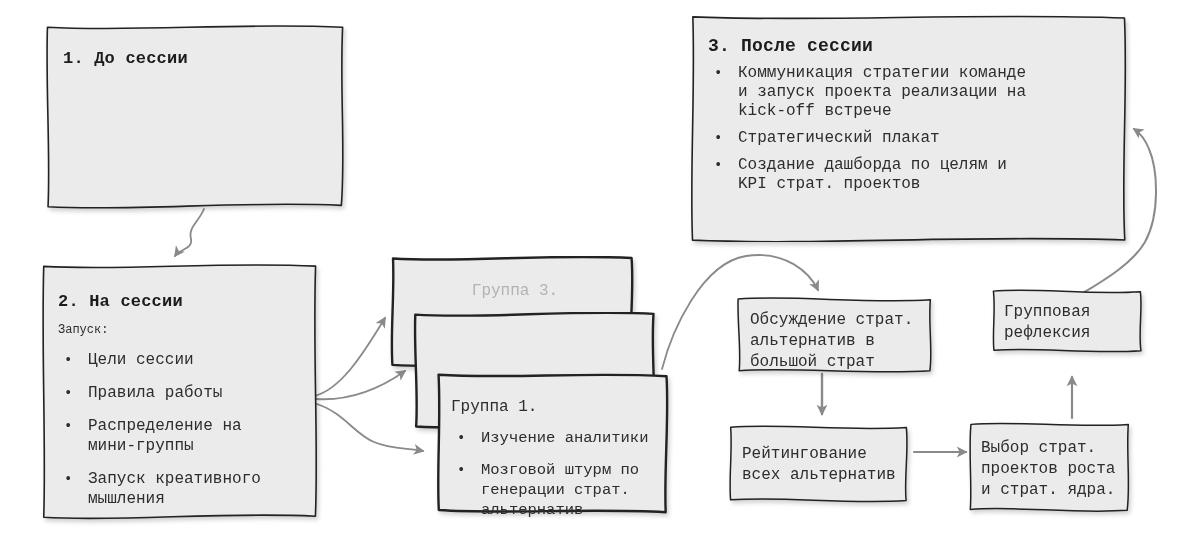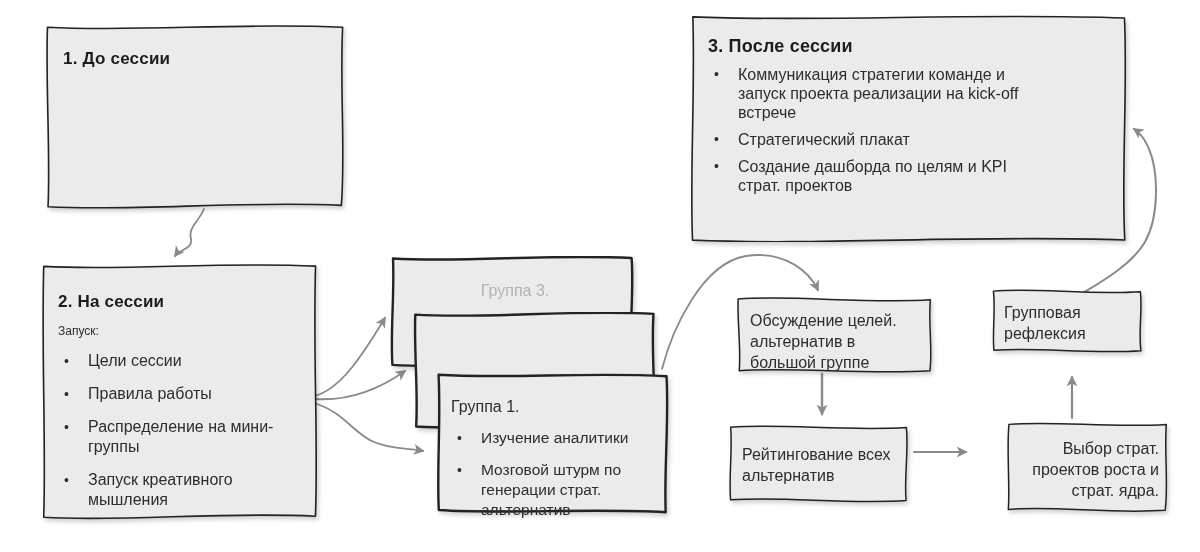--- a/index.html
+++ b/index.html
@@ -1,18 +1,18 @@
 <!DOCTYPE html>
 <html><head>
 <meta charset="utf-8">
 <style>
   html,body{margin:0;padding:0;background:#ffffff;}
   #canvas{
     position:relative;width:1200px;height:552px;background:#ffffff;overflow:hidden;
-    font-family:Liberation Sans, sans-serif;color:#2d2d2d;
+    font-family:Liberation Mono, monospace;color:#2d2d2d;
   }
   #arrow-layer{position:absolute;left:0;top:0;width:1200px;height:552px;z-index:0;}
   .sketch{position:absolute;box-sizing:border-box;}
   .sketch-bg{position:absolute;left:0;top:0;width:100%;height:100%;z-index:0;
     filter:drop-shadow(2px 3px 2px rgba(0,0,0,0.18));}
   .sketch > .content{position:relative;z-index:1;}
   .stage{z-index:4;}
   .stage .content{padding:24px 14px 10px 18px;}
   .stage-title{font-weight:700;font-size:17px;letter-spacing:.2px;color:#1c1c1c;margin:0 0 4px 0;}
   .intro{font-size:12px;margin:12px 0 0 0;}
@@ -120,37 +120,37 @@
           <li>Стратегический плакат</li>
           <li>Создание дашборда по целям и KPI страт. проектов</li>
         </ul>
     </div>
   </div>
 
   <div class="sketch step" style="left:736px;top:296px;width:197px;height:77px;">
       <svg viewBox="0 0 197 77" class="sketch-bg" preserveAspectRatio="none">
         <path d="M 2.117153412717 2.9967594182802175 C 59.099999999999994 -0.9941496726288737 128.05 7.862708688249634 194.42843442849275 3.8717995973405426 C 192.03388897394728 25.41 196.82297988303822 53.9 193.86866600200005 74.8368695187787 C 128.05 78.82777860968778 59.099999999999994 70.70661204427746 3.2128016907781367 74.69752113518655 C 5.208256236232682 53.9 1.2173471453235911 25.41 2.117153412717 2.9967594182802175 Z" fill="#ebebeb" stroke="#222222" stroke-width="1.5" stroke-linejoin="round"></path>
       </svg>
-    <div class="content">Обсуждение целей. альтернатив в большой группе</div>
+    <div class="content">Обсуждение страт. альтернатив в большой страт</div>
   </div>
 
   <div class="sketch step" style="left:990px;top:288px;width:153px;height:65px;">
       <svg viewBox="0 0 153 65" class="sketch-bg" preserveAspectRatio="none">
         <path d="M 3.3942463376532523 3.12274617276748 C 45.9 -0.4681629181416107 99.45 7.307200018618307 150.39594056242888 3.716290927709216 C 152.55048601697433 21.45 148.24139510788342 45.5 150.96129760703133 62.66110171932313 C 99.45 66.25201081023222 45.9 58.68921943281233 3.909277331041767 62.28012852372142 C 2.1138227855872214 45.5 5.704731876496313 21.45 3.3942463376532523 3.12274617276748 Z" fill="#ebebeb" stroke="#222222" stroke-width="1.5" stroke-linejoin="round"></path>
       </svg>
     <div class="content">Групповая рефлексия</div>
   </div>
 
   <div class="sketch step" style="left:728px;top:424px;width:181px;height:79px;">
       <svg viewBox="0 0 181 79" class="sketch-bg" preserveAspectRatio="none">
         <path d="M 2.6713392625895045 3.2487329272547427 C 54.3 -0.596721618199803 117.65 7.406236803532435 178.363446696365 3.560782258077889 C 180.67071942363773 26.07 176.05617396909227 55.3 178.0539292120626 76.48533391986756 C 117.65 80.3307884653221 54.3 72.01728136680174 2.605752971305397 75.86273591225628 C 0.683025698578124 55.3 4.52848024403267 26.07 2.6713392625895045 3.2487329272547427 Z" fill="#ebebeb" stroke="#222222" stroke-width="1.5" stroke-linejoin="round"></path>
       </svg>
     <div class="content" style="padding-top:20px;">Рейтингование всех альтернатив</div>
   </div>
 
-  <div class="sketch step" style="left:1005px;top:421px;width:164px;height:92px;text-align:right;">
+  <div class="sketch step" style="left:967px;top:421px;width:164px;height:92px;">
       <svg viewBox="0 0 164 92" class="sketch-bg" preserveAspectRatio="none">
         <path d="M 3.9484321875257566 3.374719681742005 C 49.199999999999996 -0.3161894091670865 106.60000000000001 7.096182679355653 161.3309528303011 3.405273588446562 C 159.11640737575564 30.360000000000003 163.54549828484656 64.39999999999999 160.14656081709384 89.309566120412 C 106.60000000000001 93.00047521132109 49.199999999999996 84.75443420988206 3.302228611569027 88.44534330079115 C 5.147683157023573 64.39999999999999 1.4567740661144812 30.360000000000003 3.9484321875257566 3.374719681742005 Z" fill="#ebebeb" stroke="#222222" stroke-width="1.5" stroke-linejoin="round"></path>
       </svg>
     <div class="content" style="padding-top:17px;">Выбор страт. проектов роста и страт. ядра.</div>
   </div>
 
 </div>
 
 </body></html>

